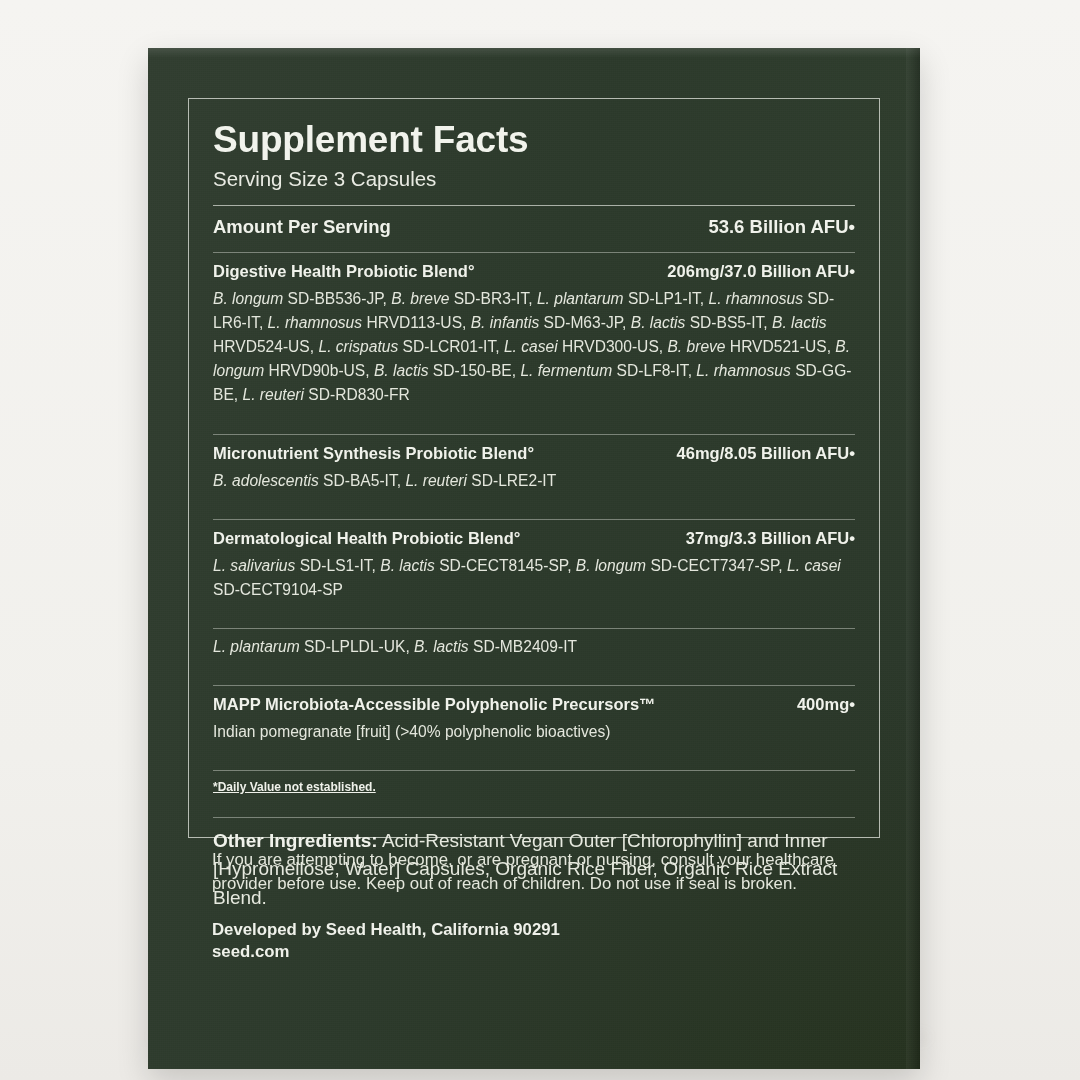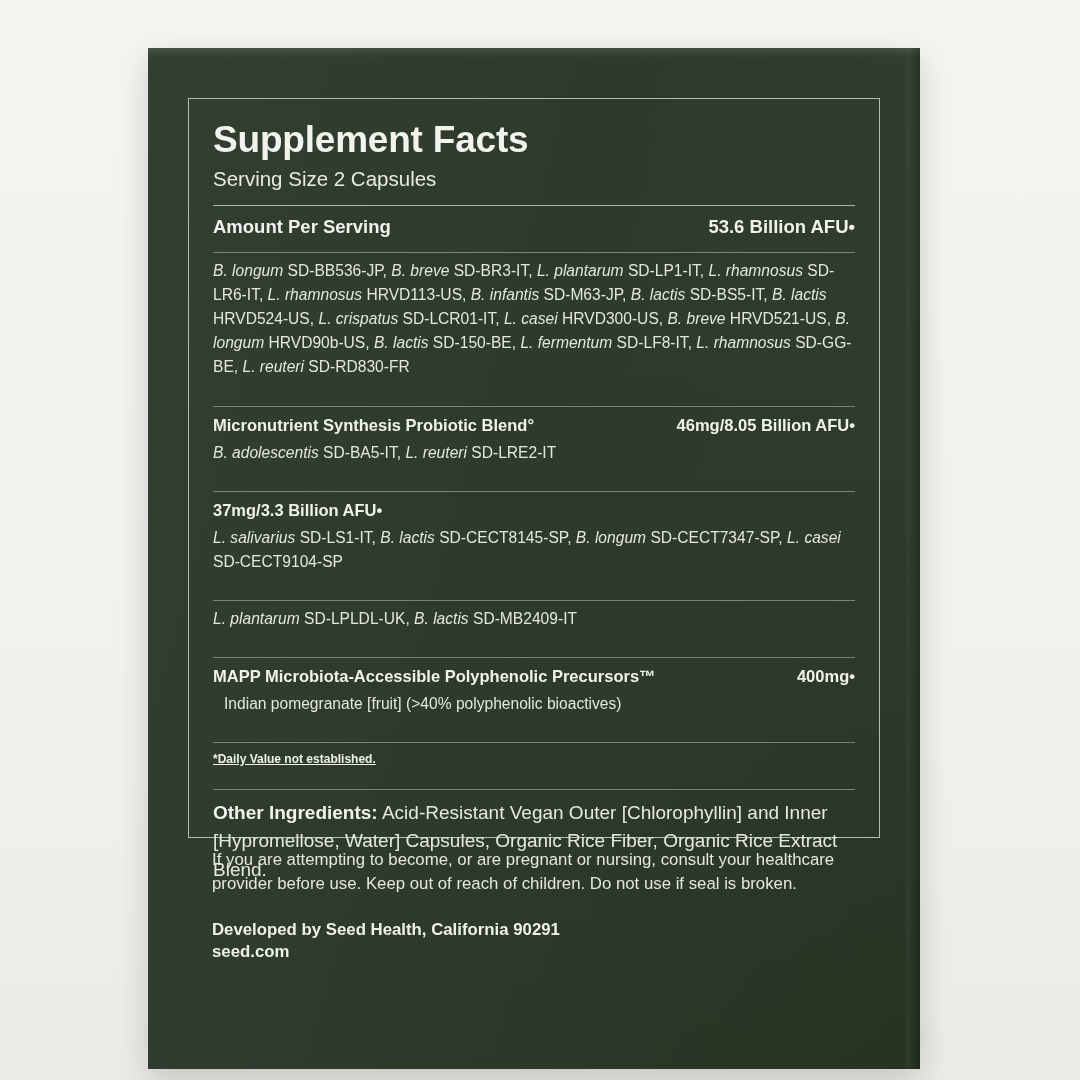--- a/index.html
+++ b/index.html
@@ -129,21 +129,20 @@
     font-weight: 400;
   }
   .strains i { font-style: italic; }
 
   .plain {
     font-size: 15.6px;
     line-height: 1.5;
     color: #e4e7dd;
     padding-top: 6px;
     padding-bottom: 10px;
-    margin-left: 11px;
   }
 
   .dv {
     font-size: 12px;
     font-weight: bold;
     color: #eff1ea;
     padding-top: 9px;
     padding-bottom: 9px;
     text-decoration: underline;
   }
@@ -192,49 +191,54 @@
 
   <div id="box">
     <div id="grain"></div>
     <div id="edge-top"></div>
     <div id="edge-right"></div>
 
     <div id="panel">
       <div class="inner">
 
         <div class="title">Supplement Facts</div>
-        <div class="serving">Serving Size 2 Capsules</div>
+        <div class="serving">Serving Size 3 Capsules</div>
 
         <div class="rule"></div>
 
         <div class="row big">
           <span>Amount Per Serving</span>
           <span class="amt">53.6 Billion AFU•</span>
         </div>
 
         <div class="rule thin"></div>
 
         <div class="sect">
+          <div class="row">
+            <span>Digestive Health Probiotic Blend°</span>
+            <span class="amt">206mg/37.0 Billion AFU•</span>
+          </div>
           <div class="strains"><i>B. longum</i> SD-BB536-JP, <i>B. breve</i> SD-BR3-IT, <i>L. plantarum</i> SD-LP1-IT, <i>L. rhamnosus</i> SD-LR6-IT, <i>L. rhamnosus</i> HRVD113-US, <i>B. infantis</i> SD-M63-JP, <i>B. lactis</i> SD-BS5-IT, <i>B. lactis</i> HRVD524-US, <i>L. crispatus</i> SD-LCR01-IT, <i>L. casei</i> HRVD300-US, <i>B. breve</i> HRVD521-US, <i>B. longum</i> HRVD90b-US, <i>B. lactis</i> SD-150-BE, <i>L. fermentum</i> SD-LF8-IT, <i>L. rhamnosus</i> SD-GG-BE, <i>L. reuteri</i> SD-RD830-FR</div>
         </div>
 
         <div class="rule thin"></div>
 
         <div class="sect">
           <div class="row">
             <span>Micronutrient Synthesis Probiotic Blend°</span>
             <span class="amt">46mg/8.05 Billion AFU•</span>
           </div>
           <div class="strains"><i>B. adolescentis</i> SD-BA5-IT, <i>L. reuteri</i> SD-LRE2-IT</div>
         </div>
 
         <div class="rule thin"></div>
 
         <div class="sect">
           <div class="row">
+            <span>Dermatological Health Probiotic Blend°</span>
             <span class="amt">37mg/3.3 Billion AFU•</span>
           </div>
           <div class="strains"><i>L. salivarius</i> SD-LS1-IT, <i>B. lactis</i> SD-CECT8145-SP, <i>B. longum</i> SD-CECT7347-SP, <i>L. casei</i> SD-CECT9104-SP</div>
         </div>
 
         <div class="rule thin"></div>
 
         <div class="sect">
           <div class="strains"><i>L. plantarum</i> SD-LPLDL-UK, <i>B. lactis</i> SD-MB2409-IT</div>
         </div>

